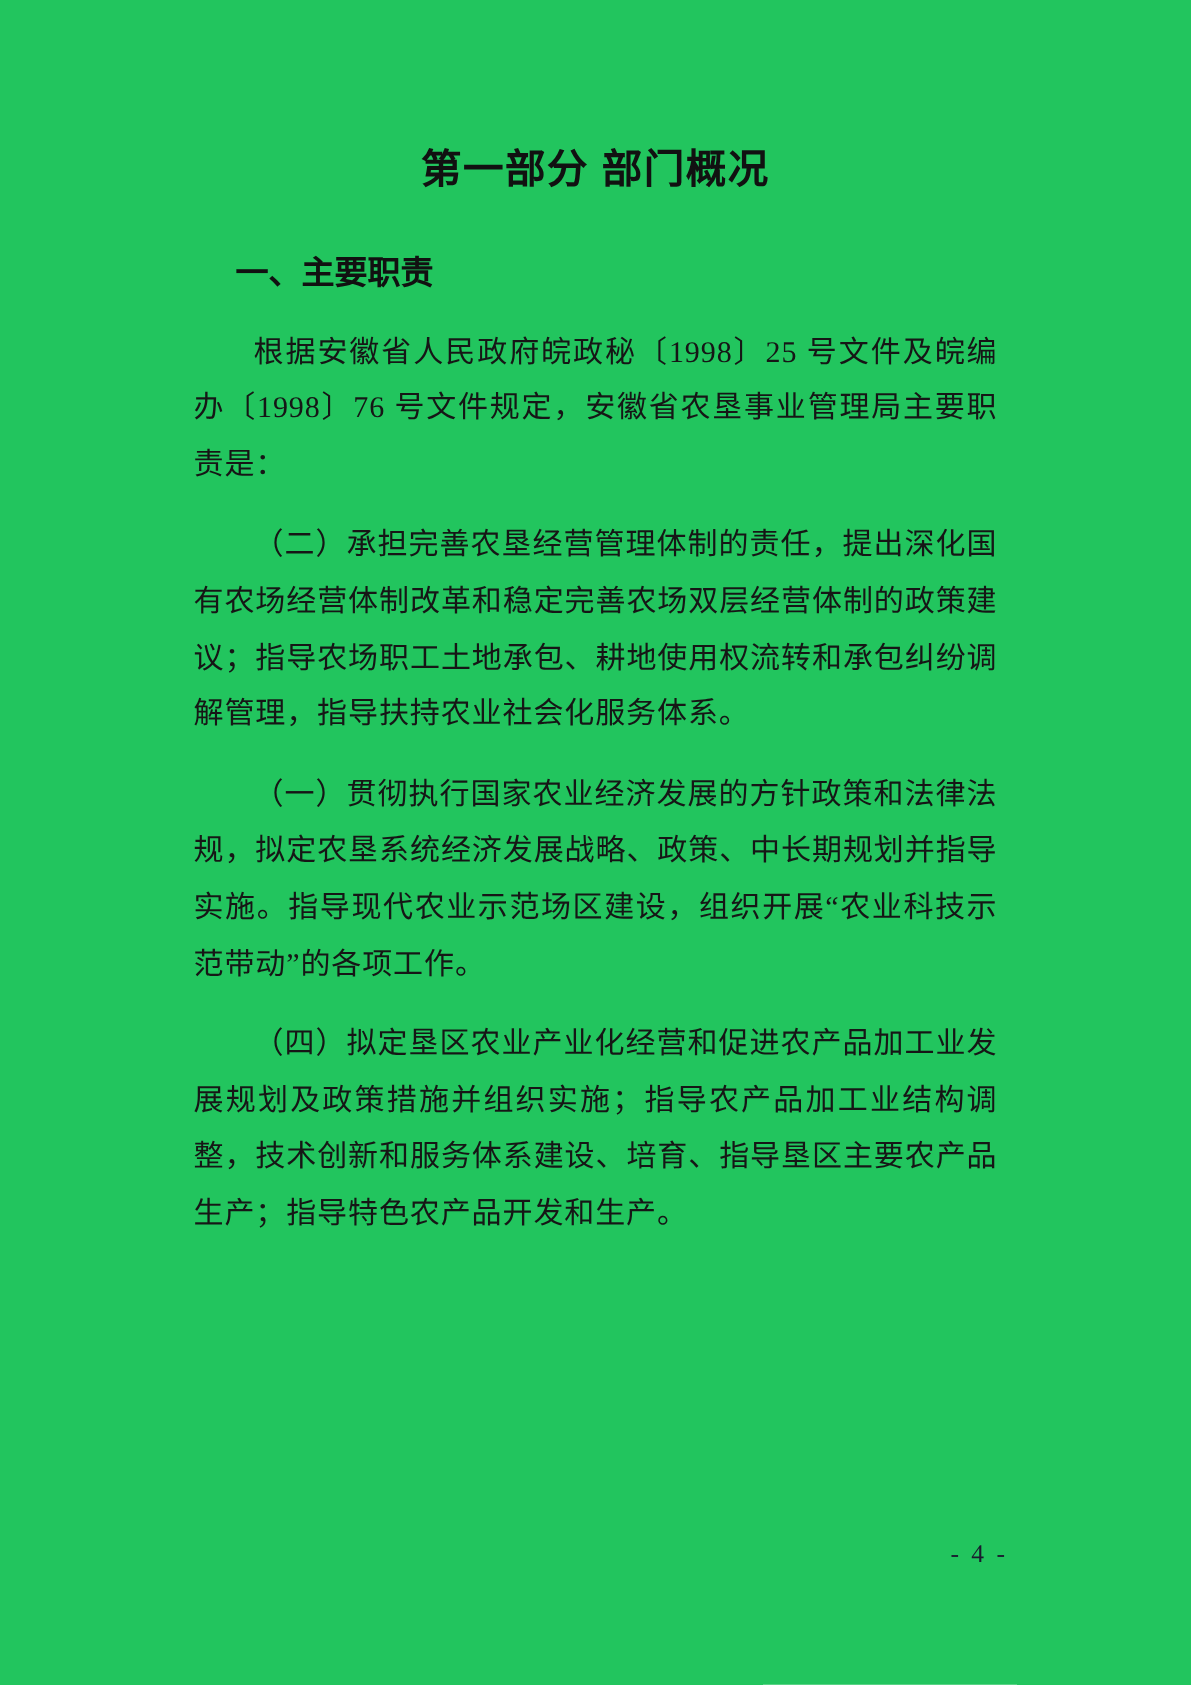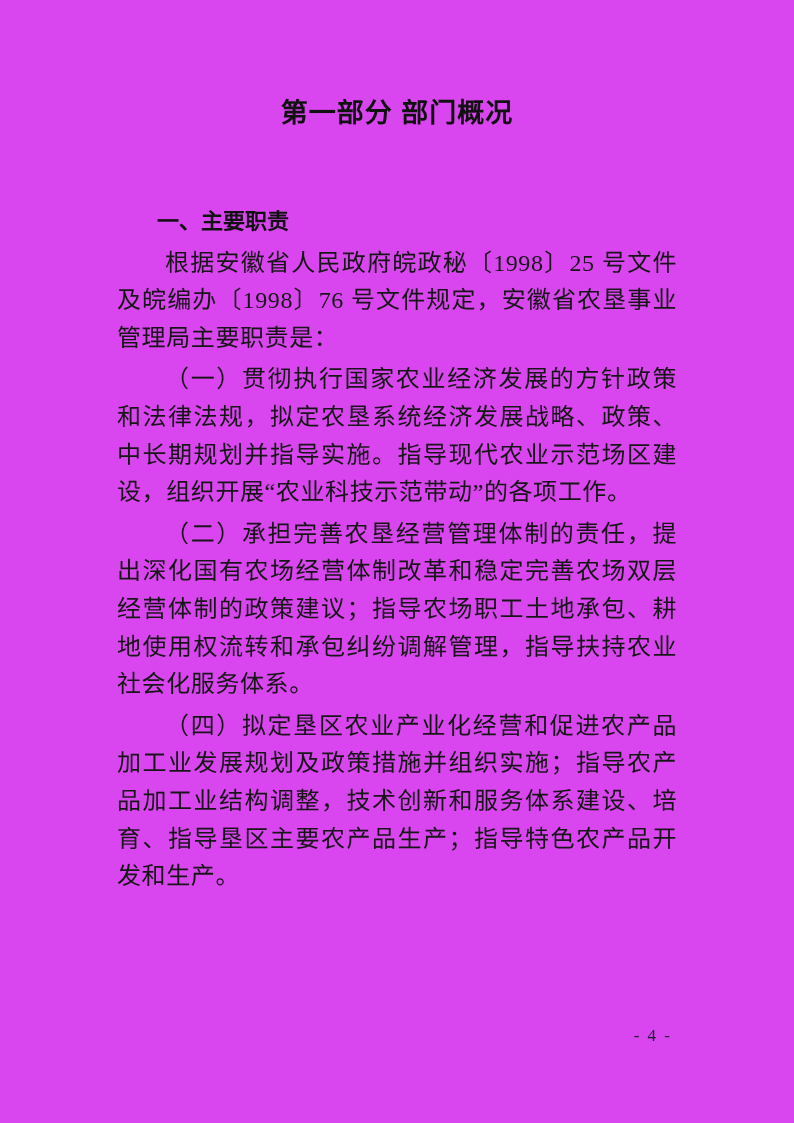--- a/index.html
+++ b/index.html
@@ -9,21 +9,21 @@
     height: 1123px;
     background: #ffffff;
     position: relative;
     overflow: hidden;
     font-family: "Liberation Serif", "DejaVu Serif", serif;
     color: #161616;
   }
   .page {
     position: absolute;
     inset: 0;
-    background: #d946ef;
+    background: #22c55e;
   }
   .content {
     position: absolute;
     left: 113px;
     top: 95px;
     width: 568px;
   }
   .doc-title {
     font-family: "Liberation Sans", "DejaVu Sans", sans-serif;
     font-weight: 700;
@@ -31,27 +31,27 @@
     line-height: 36px;
     text-align: center;
     letter-spacing: 1px;
     color: #111111;
   }
   .section-heading {
     font-family: "Liberation Sans", "DejaVu Sans", sans-serif;
     font-weight: 700;
     font-size: 22px;
     line-height: 37.6px;
-    margin-top: 72px;
+    margin-top: 32px;
     text-indent: 2em;
     color: #111111;
   }
   .body-text p {
-    margin: 4px;
-    font-size: 24px;
+    margin: 16px;
+    font-size: 20px;
     line-height: 37.6px;
     text-align: justify;
     text-indent: 2em;
     letter-spacing: 0.6px;
   }
   .page-number {
     position: absolute;
     top: 1026px;
     right: 122px;
     font-size: 17px;
@@ -61,19 +61,19 @@
 </style>
 </head>
 <body>
 
 <div class="page">
   <div class="content">
     <div class="doc-title">第一部分 部门概况</div>
     <div class="section-heading">一、主要职责</div>
     <div class="body-text">
       <p>根据安徽省人民政府皖政秘〔1998〕25 号文件及皖编办〔1998〕76 号文件规定，安徽省农垦事业管理局主要职责是：</p>
+      <p>（二）承担完善农垦经营管理体制的责任，提出深化国有农场经营体制改革和稳定完善农场双层经营体制的政策建议；指导农场职工土地承包、耕地使用权流转和承包纠纷调解管理，指导扶持农业社会化服务体系。</p>
       <p>（一）贯彻执行国家农业经济发展的方针政策和法律法规，拟定农垦系统经济发展战略、政策、中长期规划并指导实施。指导现代农业示范场区建设，组织开展“农业科技示范带动”的各项工作。</p>
-      <p>（二）承担完善农垦经营管理体制的责任，提出深化国有农场经营体制改革和稳定完善农场双层经营体制的政策建议；指导农场职工土地承包、耕地使用权流转和承包纠纷调解管理，指导扶持农业社会化服务体系。</p>
       <p>（四）拟定垦区农业产业化经营和促进农产品加工业发展规划及政策措施并组织实施；指导农产品加工业结构调整，技术创新和服务体系建设、培育、指导垦区主要农产品生产；指导特色农产品开发和生产。</p>
     </div>
   </div>
   <div class="page-number">- 4 -</div>
 </div>
 
 </body></html>

